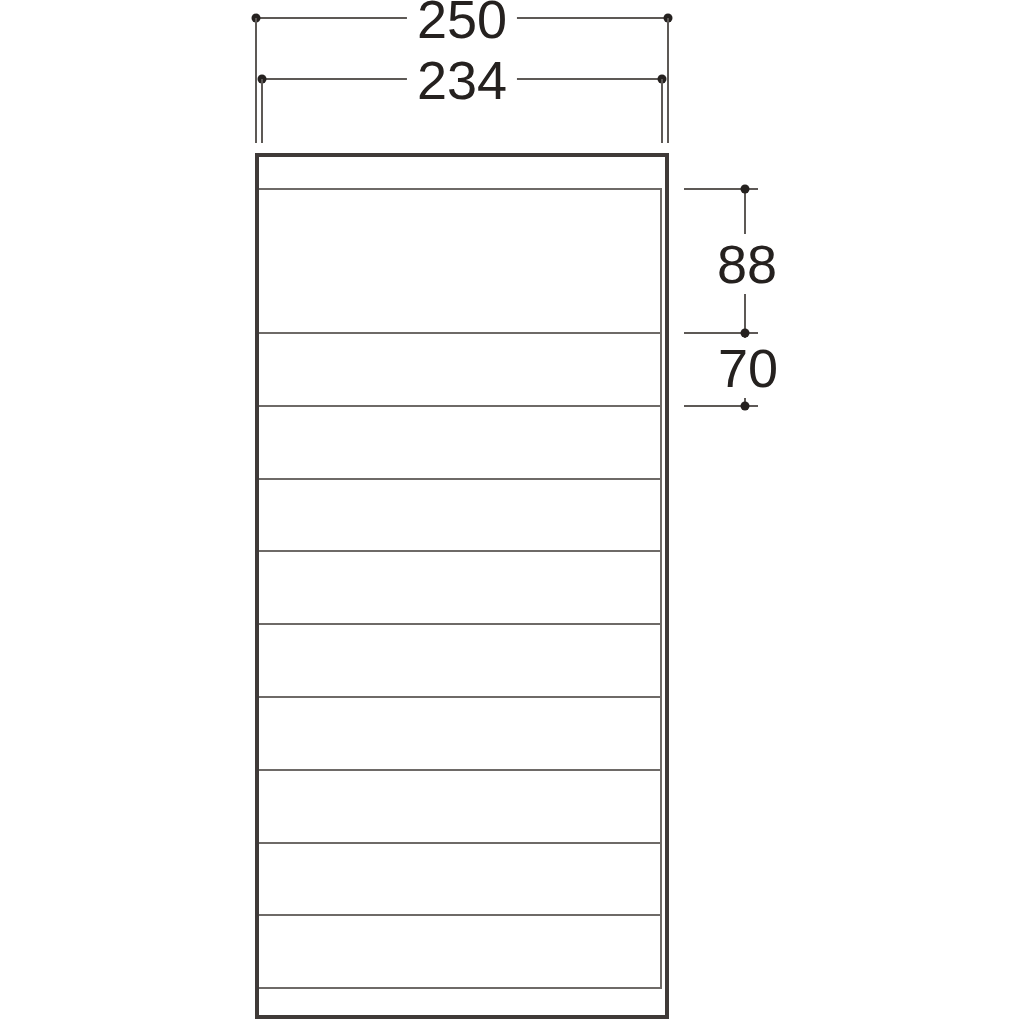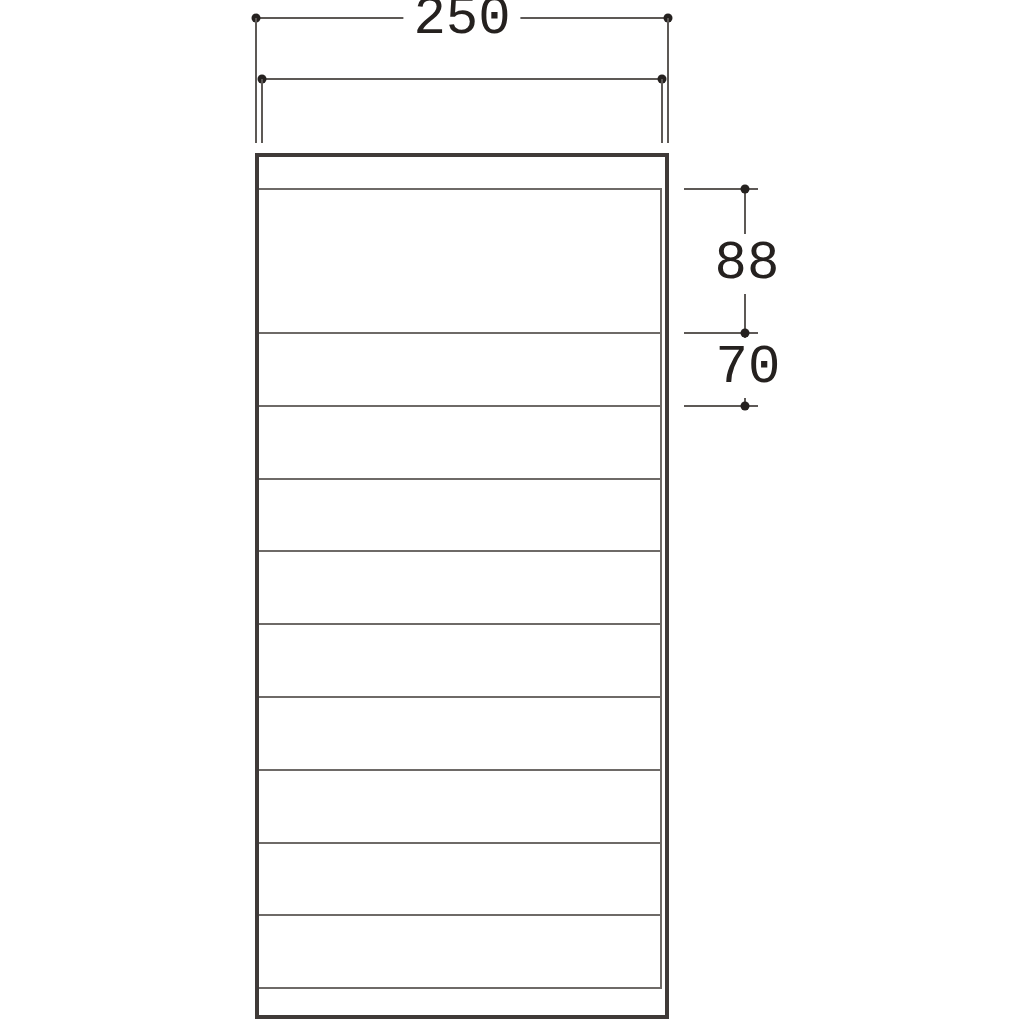--- a/index.html
+++ b/index.html
@@ -6,21 +6,21 @@
     margin: 0;
     padding: 0;
     background: #ffffff;
   }
   .canvas {
     position: relative;
     width: 1024px;
     height: 1024px;
     background: #ffffff;
     overflow: hidden;
-    font-family: Liberation Mono, monospace;
+    font-family: Liberation Sans, sans-serif;
   }
   
   .cabinet-outline {
     position: absolute;
     left: 255px;
     top: 153px;
     width: 414px;
     height: 866px;
     box-sizing: border-box;
     border: 4px solid #3f3a38;
@@ -106,20 +106,21 @@
   <div class="shelf-line" style="top:987px"></div>
 
   <div class="dim-line-h" style="left:255px; top:17px; width:414px"></div>
   <div class="dim-dot" style="left:256px; top:18px"></div>
   <div class="dim-dot" style="left:668px; top:18px"></div>
   <div class="dim-label horizontal" style="left:462px; top:19px">250</div>
 
   <div class="dim-line-h" style="left:261px; top:78px; width:402px"></div>
   <div class="dim-dot" style="left:262px; top:79px"></div>
   <div class="dim-dot" style="left:662px; top:79px"></div>
+  <div class="dim-label horizontal" style="left:462px; top:80px">234</div>
 
   <div class="ext-line-v" style="left:255px; top:18px; height:125px"></div>
   <div class="ext-line-v" style="left:261px; top:79px; height:64px"></div>
   <div class="ext-line-v" style="left:667px; top:18px; height:125px"></div>
   <div class="ext-line-v" style="left:661px; top:79px; height:64px"></div>
 
   <div class="ext-line-h" style="left:684px; top:188px; width:74px"></div>
   <div class="ext-line-h" style="left:684px; top:332px; width:74px"></div>
   <div class="ext-line-h" style="left:684px; top:405px; width:74px"></div>
 

